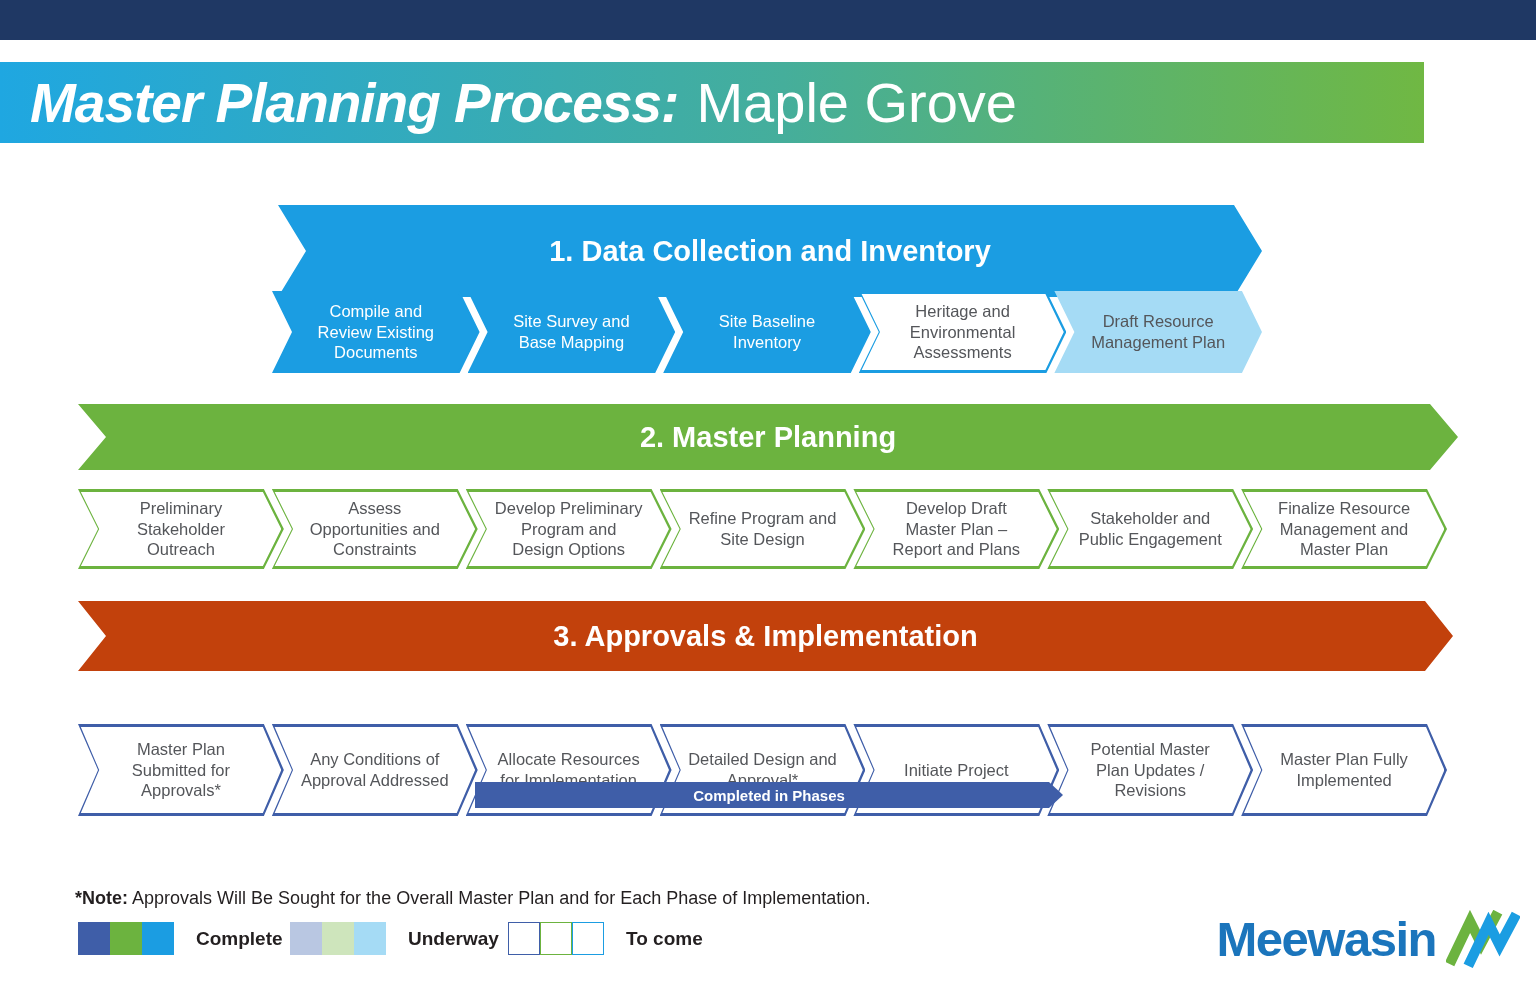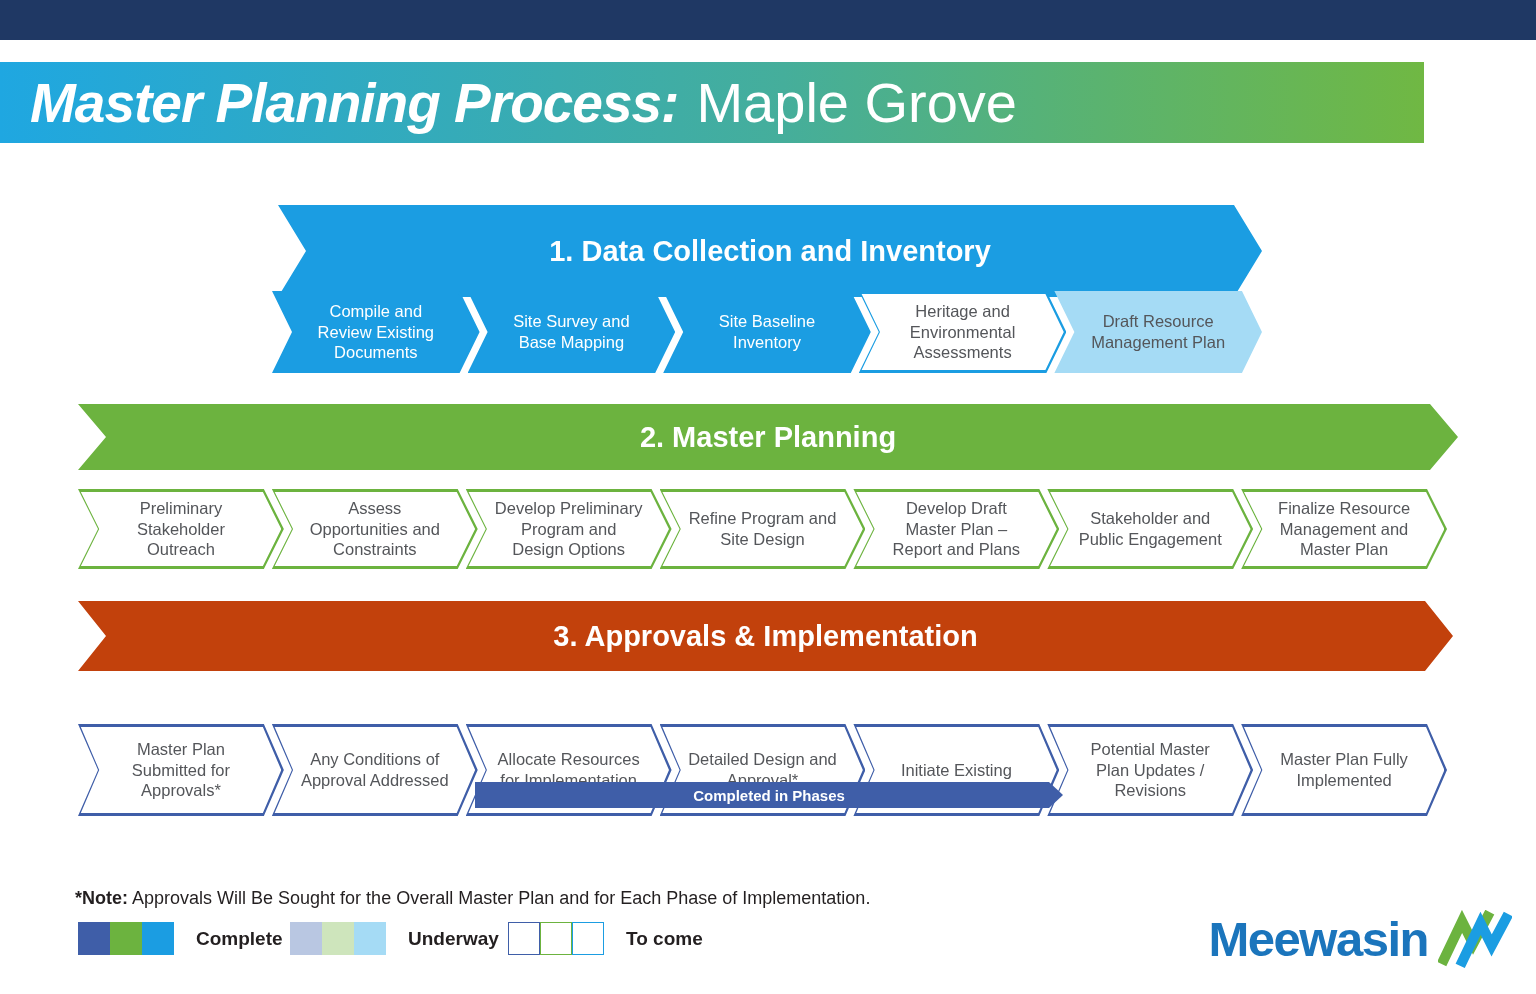--- a/index.html
+++ b/index.html
@@ -61,21 +61,21 @@
   .legend-group{position:absolute;top:922px;display:flex;align-items:center;}
   #legend-complete{left:78px;} #legend-underway{left:290px;} #legend-tocome{left:508px;}
   .sw{width:32px;height:33px;box-sizing:border-box;}
   .sw.navy{background:#3F5EA8;} .sw.green{background:#6CB33F;} .sw.blue{background:#1B9DE2;}
   .sw.l-navy{background:#B9C7E2;} .sw.l-green{background:#CEE5BC;} .sw.l-blue{background:#A5DBF5;}
   .sw.o-navy{background:#fff;border:1.5px solid #3F5EA8;}
   .sw.o-green{background:#fff;border:1.5px solid #6CB33F;}
   .sw.o-blue{background:#fff;border:1.5px solid #1B9DE2;}
   .legend-label{margin-left:22px;font-weight:bold;font-size:19px;color:#231F20;}
   
-  .logo{position:absolute;right:24px;bottom:26px;display:flex;align-items:center;}
+  .logo{position:absolute;right:16px;bottom:26px;display:flex;align-items:center;}
   .wordmark{font-size:49px;font-weight:bold;color:#1B75BC;letter-spacing:-1.5px;}
   .mark{margin-left:10px;}
 </style>
 </head>
 <body>
 
 <div class="canvas">
 
   <div class="top-bar"></div>
 
@@ -175,21 +175,21 @@
           <span class="lbl">Allocate Resources for Implementation</span>
         </div>
     </div>
     <div class="step c-navy-outline">
       <div class="fill">
           <span class="lbl">Detailed Design and Approval*</span>
         </div>
     </div>
     <div class="step c-navy-outline">
       <div class="fill">
-          <span class="lbl">Initiate Existing</span>
+          <span class="lbl">Initiate Project</span>
         </div>
     </div>
     <div class="step c-navy-outline">
       <div class="fill">
           <span class="lbl">Potential Master Plan Updates / Revisions</span>
         </div>
     </div>
     <div class="step c-navy-outline">
       <div class="fill">
           <span class="lbl">Master Plan Fully Implemented</span>

